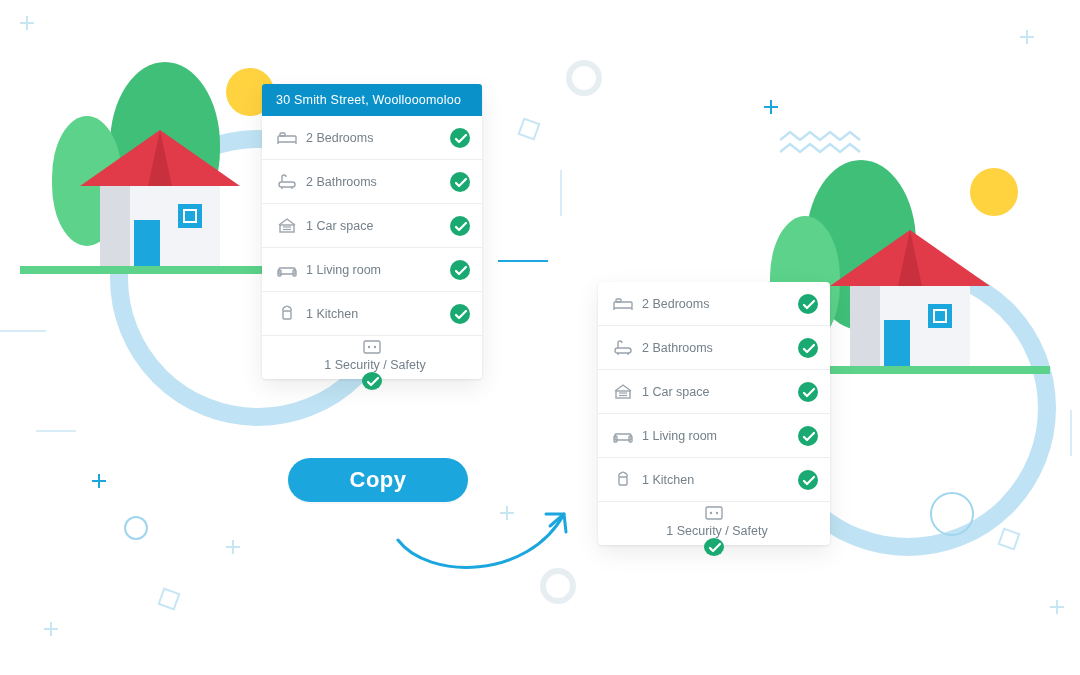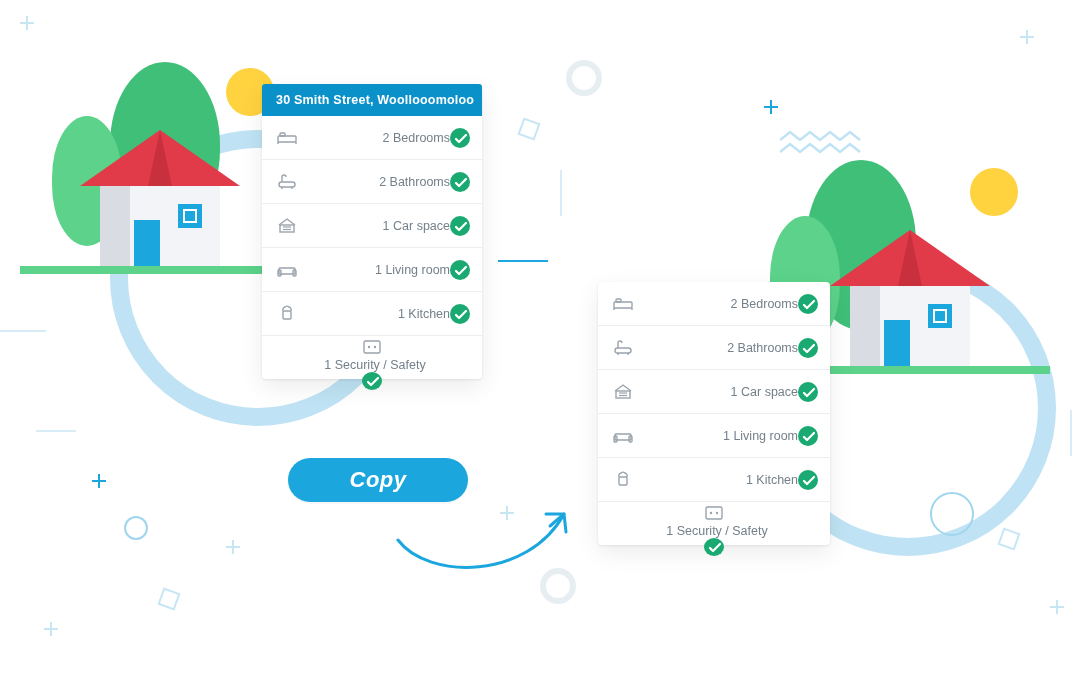--- a/index.html
+++ b/index.html
@@ -71,40 +71,40 @@
     position:absolute;
     width: 220px;
     background:#ffffff;
     border-radius: 4px;
     box-shadow: 0 1px 3px rgba(0,0,0,.08), 0 8px 24px rgba(0,0,0,.08);
   }
   .card .header {
     background:#0a91c9;
     color:#ffffff;
     font-size:12.5px;
-    font-weight:700;
+    font-weight:400;
     padding: 9px 14px;
     border-radius: 3px 3px 0 0;
     letter-spacing:.2px;
     white-space:nowrap;
   }
   .card .row {
     display:flex; align-items:center;
     height: 43px;
     padding: 0 12px 0 12px;
     border-bottom: 1px solid #eceef0;
     font-size: 12.5px;
     color:#74808a;
   }
   .card .row:last-child { border-bottom:none;flex-direction:column; }
   .card .row .ico {
     width: 26px; display:flex; justify-content:center; align-items:center;
     color:#9aa3ac;
   }
-  .card .row .label { flex:1; padding-left:6px;text-align:right; }
+  .card .row .label { flex:1; padding-left:6px; }
   .card .row .check {
     width:20px; height:20px; border-radius:50%;
     background:#1aa971; display:flex; align-items:center; justify-content:center;
   }
   .card .row .check svg { display:block; }
 
   
   .copy-btn {
     position:absolute;
     width: 180px; height: 44px;
@@ -383,21 +383,21 @@
       </span>
     <span class="label">1 Security / Safety</span>
     <span class="check">
         <svg width="18" height="18">
           <use href="#ic-check"></use>
         </svg>
       </span>
   </div>
 </div>
 
-<div class="copy-btn" style="left:288px; top:458px;font-style:italic;">
+<div class="copy-btn" style="left:288px; top:458px;">
   <span>Copy</span>
 </div>
 
 <div class="arrow" style="left:388px; top:500px;">
   <svg width="200" height="90">
     <path d="M10 40 C 40 80, 140 80, 176 14" fill="none" stroke="#1ba6de" stroke-width="3" stroke-linecap="round"></path>
     <path d="M176 14 l-18 0 M176 14 l2 18 M176 14 l-14 12" fill="none" stroke="#1ba6de" stroke-width="3" stroke-linecap="round" stroke-linejoin="round"></path>
   </svg>
 </div>
 

